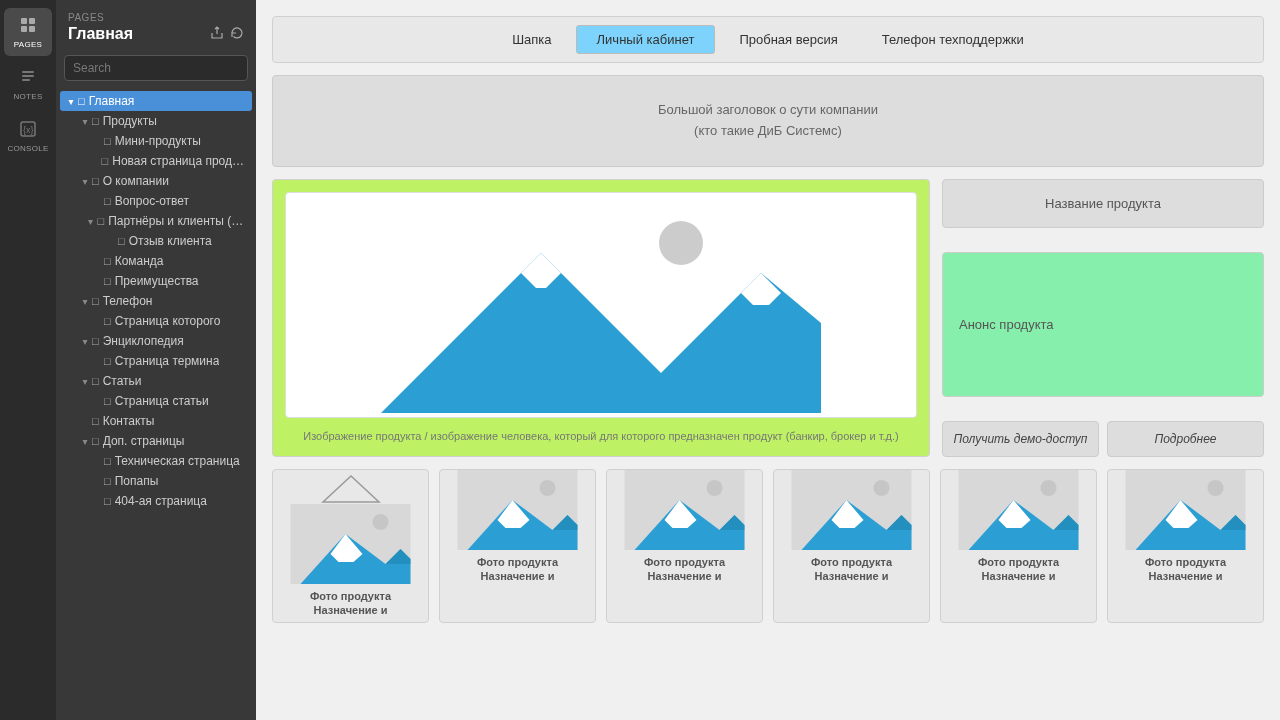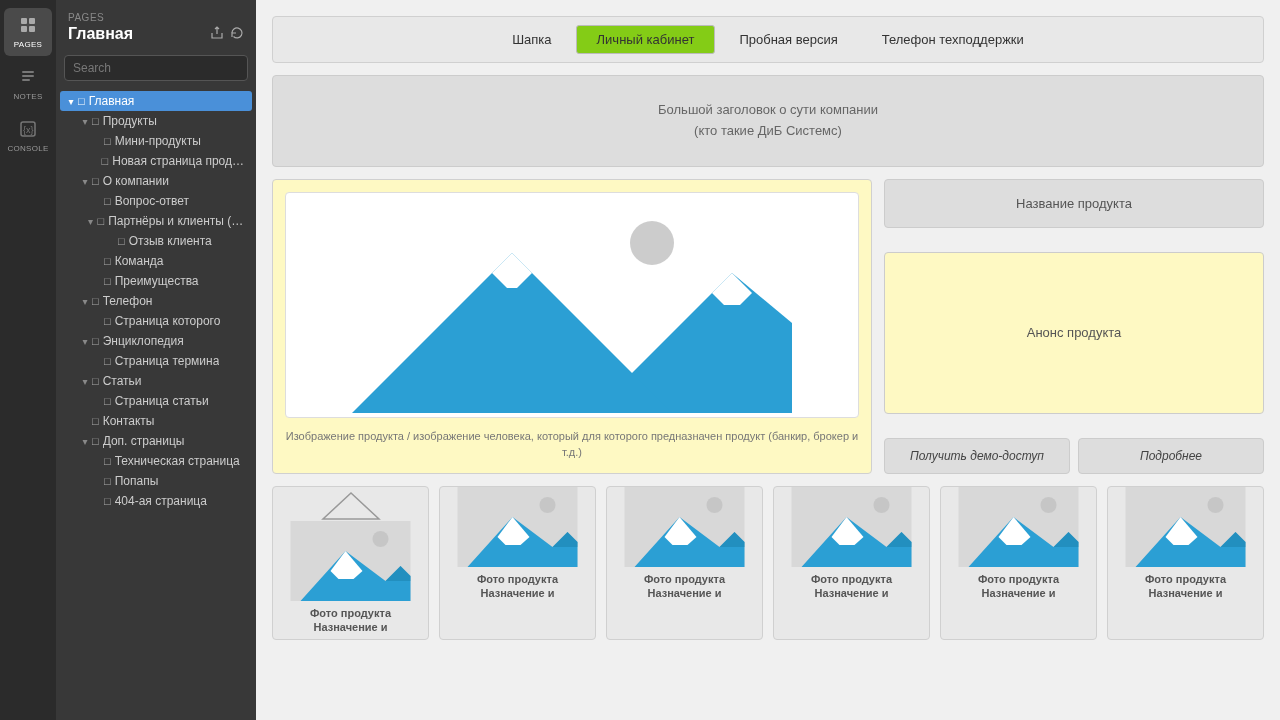--- a/index.html
+++ b/index.html
@@ -145,21 +145,21 @@
     }
     .nav-item {
       padding: 6px 20px;
       font-size: 13px;
       color: #333;
       cursor: pointer;
       border-radius: 3px;
     }
     .nav-item.has-border {
       border: 1px solid #bbb;
-      background: #84cc16;
+      background: #7dd3fc;
     }
 
     
     .hero-banner {
       background: #ddd;
       border: 1px solid #ccc;
       border-radius: 4px;
       display: flex;
       align-items: center;
       justify-content: center;
@@ -177,21 +177,21 @@
     
     .product-section {
       display: flex;
       gap: 12px;
       margin-bottom: 12px;
     }
 
     
     .product-image-container {
       flex: 1;
-      background: #fef9c3;
+      background: #bef264;
       border: 1px solid #d0d0d0;
       border-radius: 4px;
       padding: 12px;
       display: flex;
       flex-direction: column;
       align-items: center;
     }
     .image-placeholder {
       width: 100%;
       background: white;
@@ -202,42 +202,41 @@
     }
     .product-image-caption {
       font-size: 11px;
       color: #777;
       text-align: center;
       line-height: 1.5;
     }
 
     
     .product-info {
-      width: 380px;
+      width: 322px;
       display: flex;
       flex-direction: column;
       gap: 24px;
     }
     .product-name-box {
       background: #ddd;
       border: 1px solid #ccc;
       border-radius: 4px;
       padding: 16px;
       text-align: center;
       font-size: 13px;
       color: #555;
     }
     .product-announce-box {
-      background: #fef9c3;
+      background: #86efac;
       border: 1px solid #ccc;
       border-radius: 4px;
       padding: 16px;
       display: flex;
       align-items: center;
-      justify-content: center;
       flex: 1;
       font-size: 13px;
       color: #555;
       min-height: 130px;
     }
     .product-buttons {
       display: flex;
       gap: 8px;
       font-style: italic;
     }

